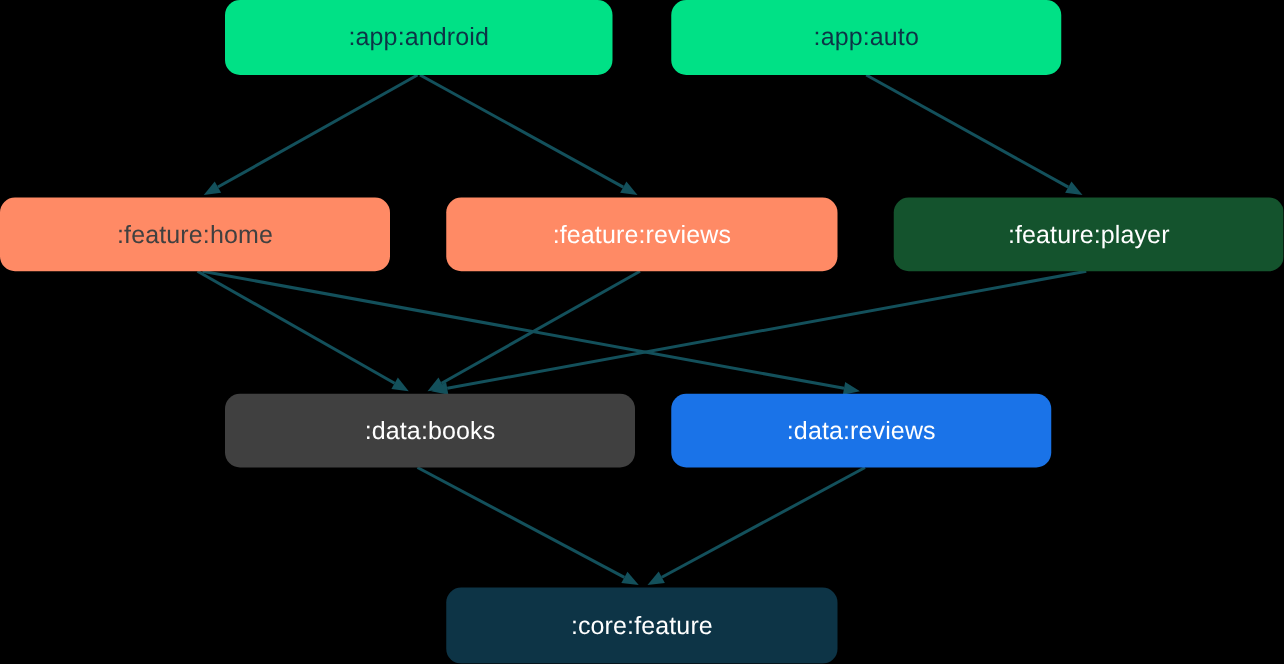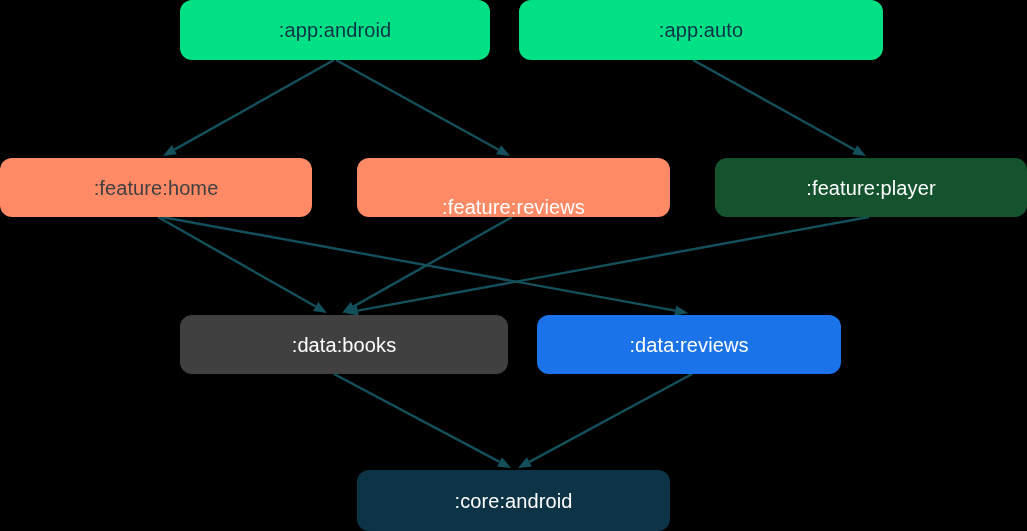--- a/index.html
+++ b/index.html
@@ -83,36 +83,36 @@
       <g>
         <line x1="692" y1="374" x2="529.4376706938967" y2="461.82102847571093" stroke="#13505B" stroke-width="2.4"></line>
         <polygon points="518,468 526.9660820841812,457.2459601981522 531.9092593036123,466.39609675326966" fill="#13505B"></polygon>
       </g>
     </svg>
 
   <div id="node-layer">
       <div class="node" style="left: 180px; top: 0px; width: 310px; height: 60px; background: rgb(0, 225, 134); color: rgb(13, 52, 70);">
         <span class="node-label">:app:android</span>
       </div>
-      <div class="node" style="left: 519px; top: 0px; width: 364px; height: 60px; background: rgb(0, 225, 134); color: rgb(13, 52, 70);">
+      <div class="node" style="left: 537px; top: 0px; width: 312px; height: 60px; background: rgb(0, 225, 134); color: rgb(13, 52, 70);">
         <span class="node-label">:app:auto</span>
       </div>
       <div class="node" style="left: 0px; top: 158px; width: 312px; height: 59px; background: rgb(255, 138, 101); color: #404040;">
         <span class="node-label">:feature:home</span>
       </div>
-      <div class="node" style="left: 357px; top: 158px; width: 313px; height: 59px; background: rgb(255, 138, 101); color: rgb(255, 255, 255); align-items: flex-end;">
+      <div class="node" style="left: 357px; top: 158px; width: 313px; height: 59px; background: rgb(255, 138, 101); color: rgb(255, 255, 255);">
         <span class="node-label">:feature:reviews</span>
       </div>
       <div class="node" style="left: 715px; top: 158px; width: 312px; height: 59px; background: #14532d; color: rgb(255, 255, 255);">
         <span class="node-label">:feature:player</span>
       </div>
       <div class="node" style="left: 180px; top: 315px; width: 328px; height: 59px; background: #404040; color: rgb(255, 255, 255);">
         <span class="node-label">:data:books</span>
       </div>
       <div class="node" style="left: 537px; top: 315px; width: 304px; height: 59px; background: rgb(26, 115, 232); color: rgb(255, 255, 255);">
         <span class="node-label">:data:reviews</span>
       </div>
       <div class="node" style="left: 357px; top: 470px; width: 313px; height: 61px; background: rgb(13, 52, 70); color: rgb(255, 255, 255);">
-        <span class="node-label">:core:android</span>
+        <span class="node-label">:core:feature</span>
       </div>
     </div>
 
 </div>
 
 </body></html>

